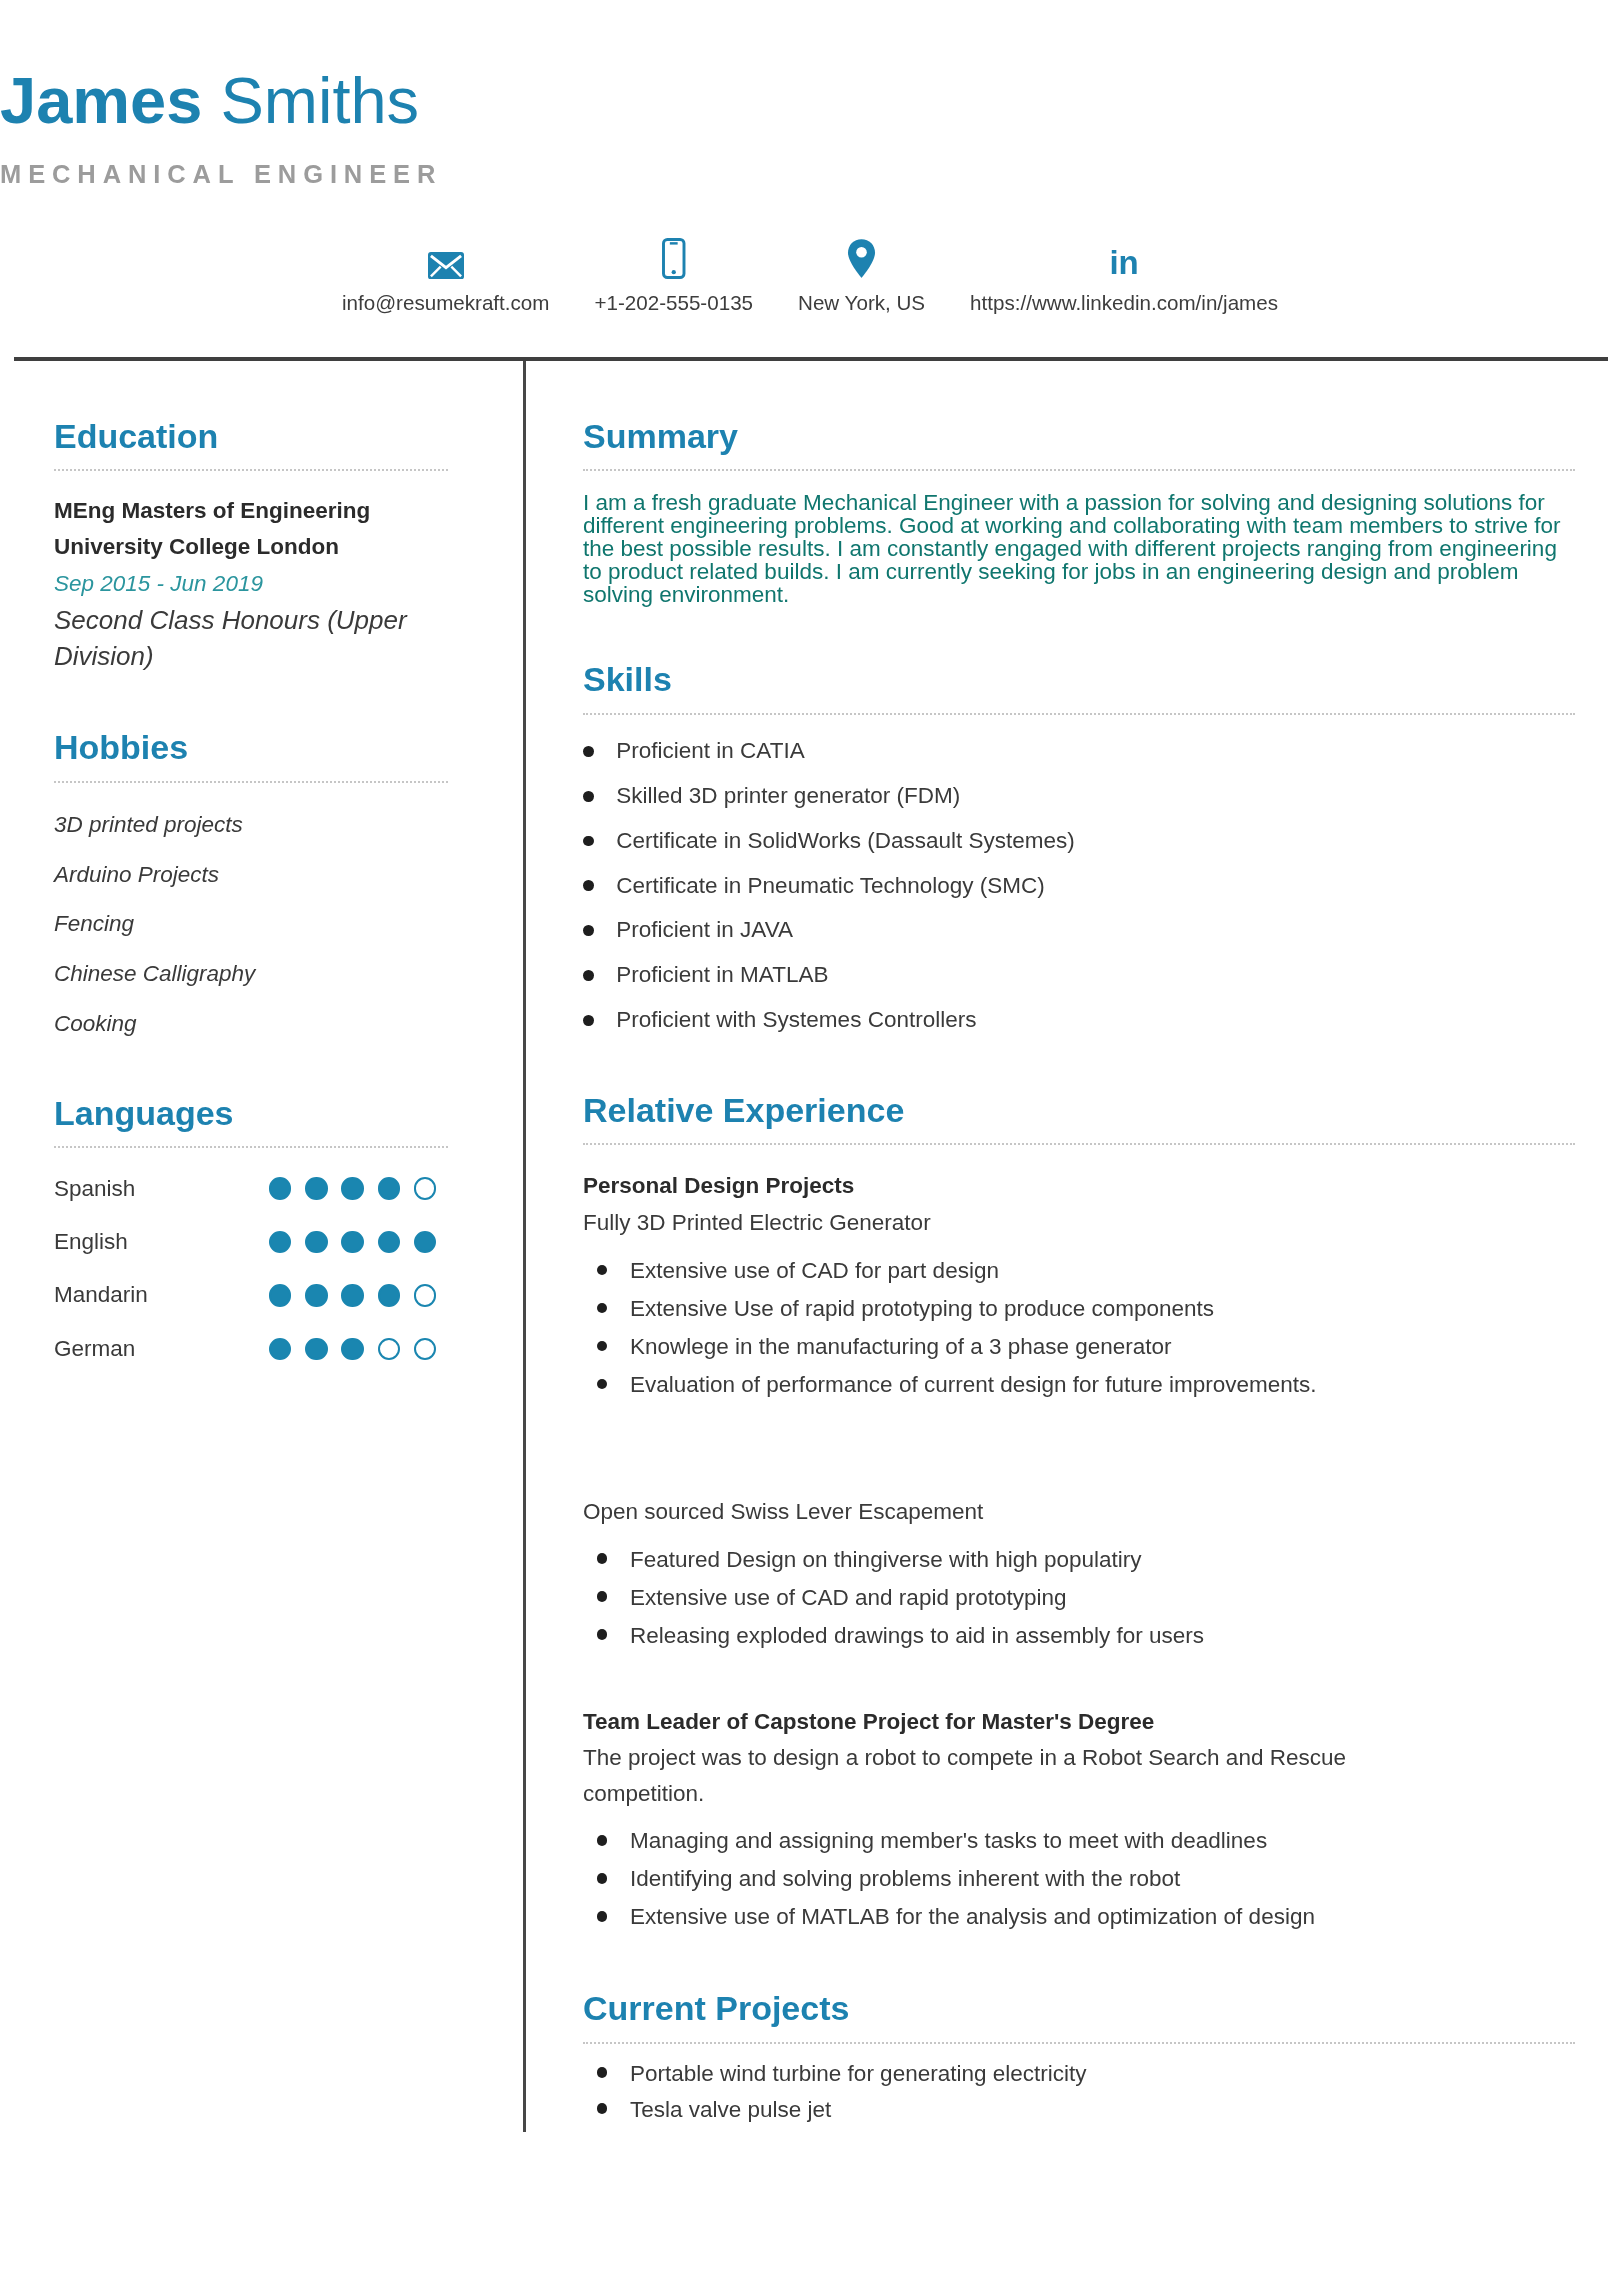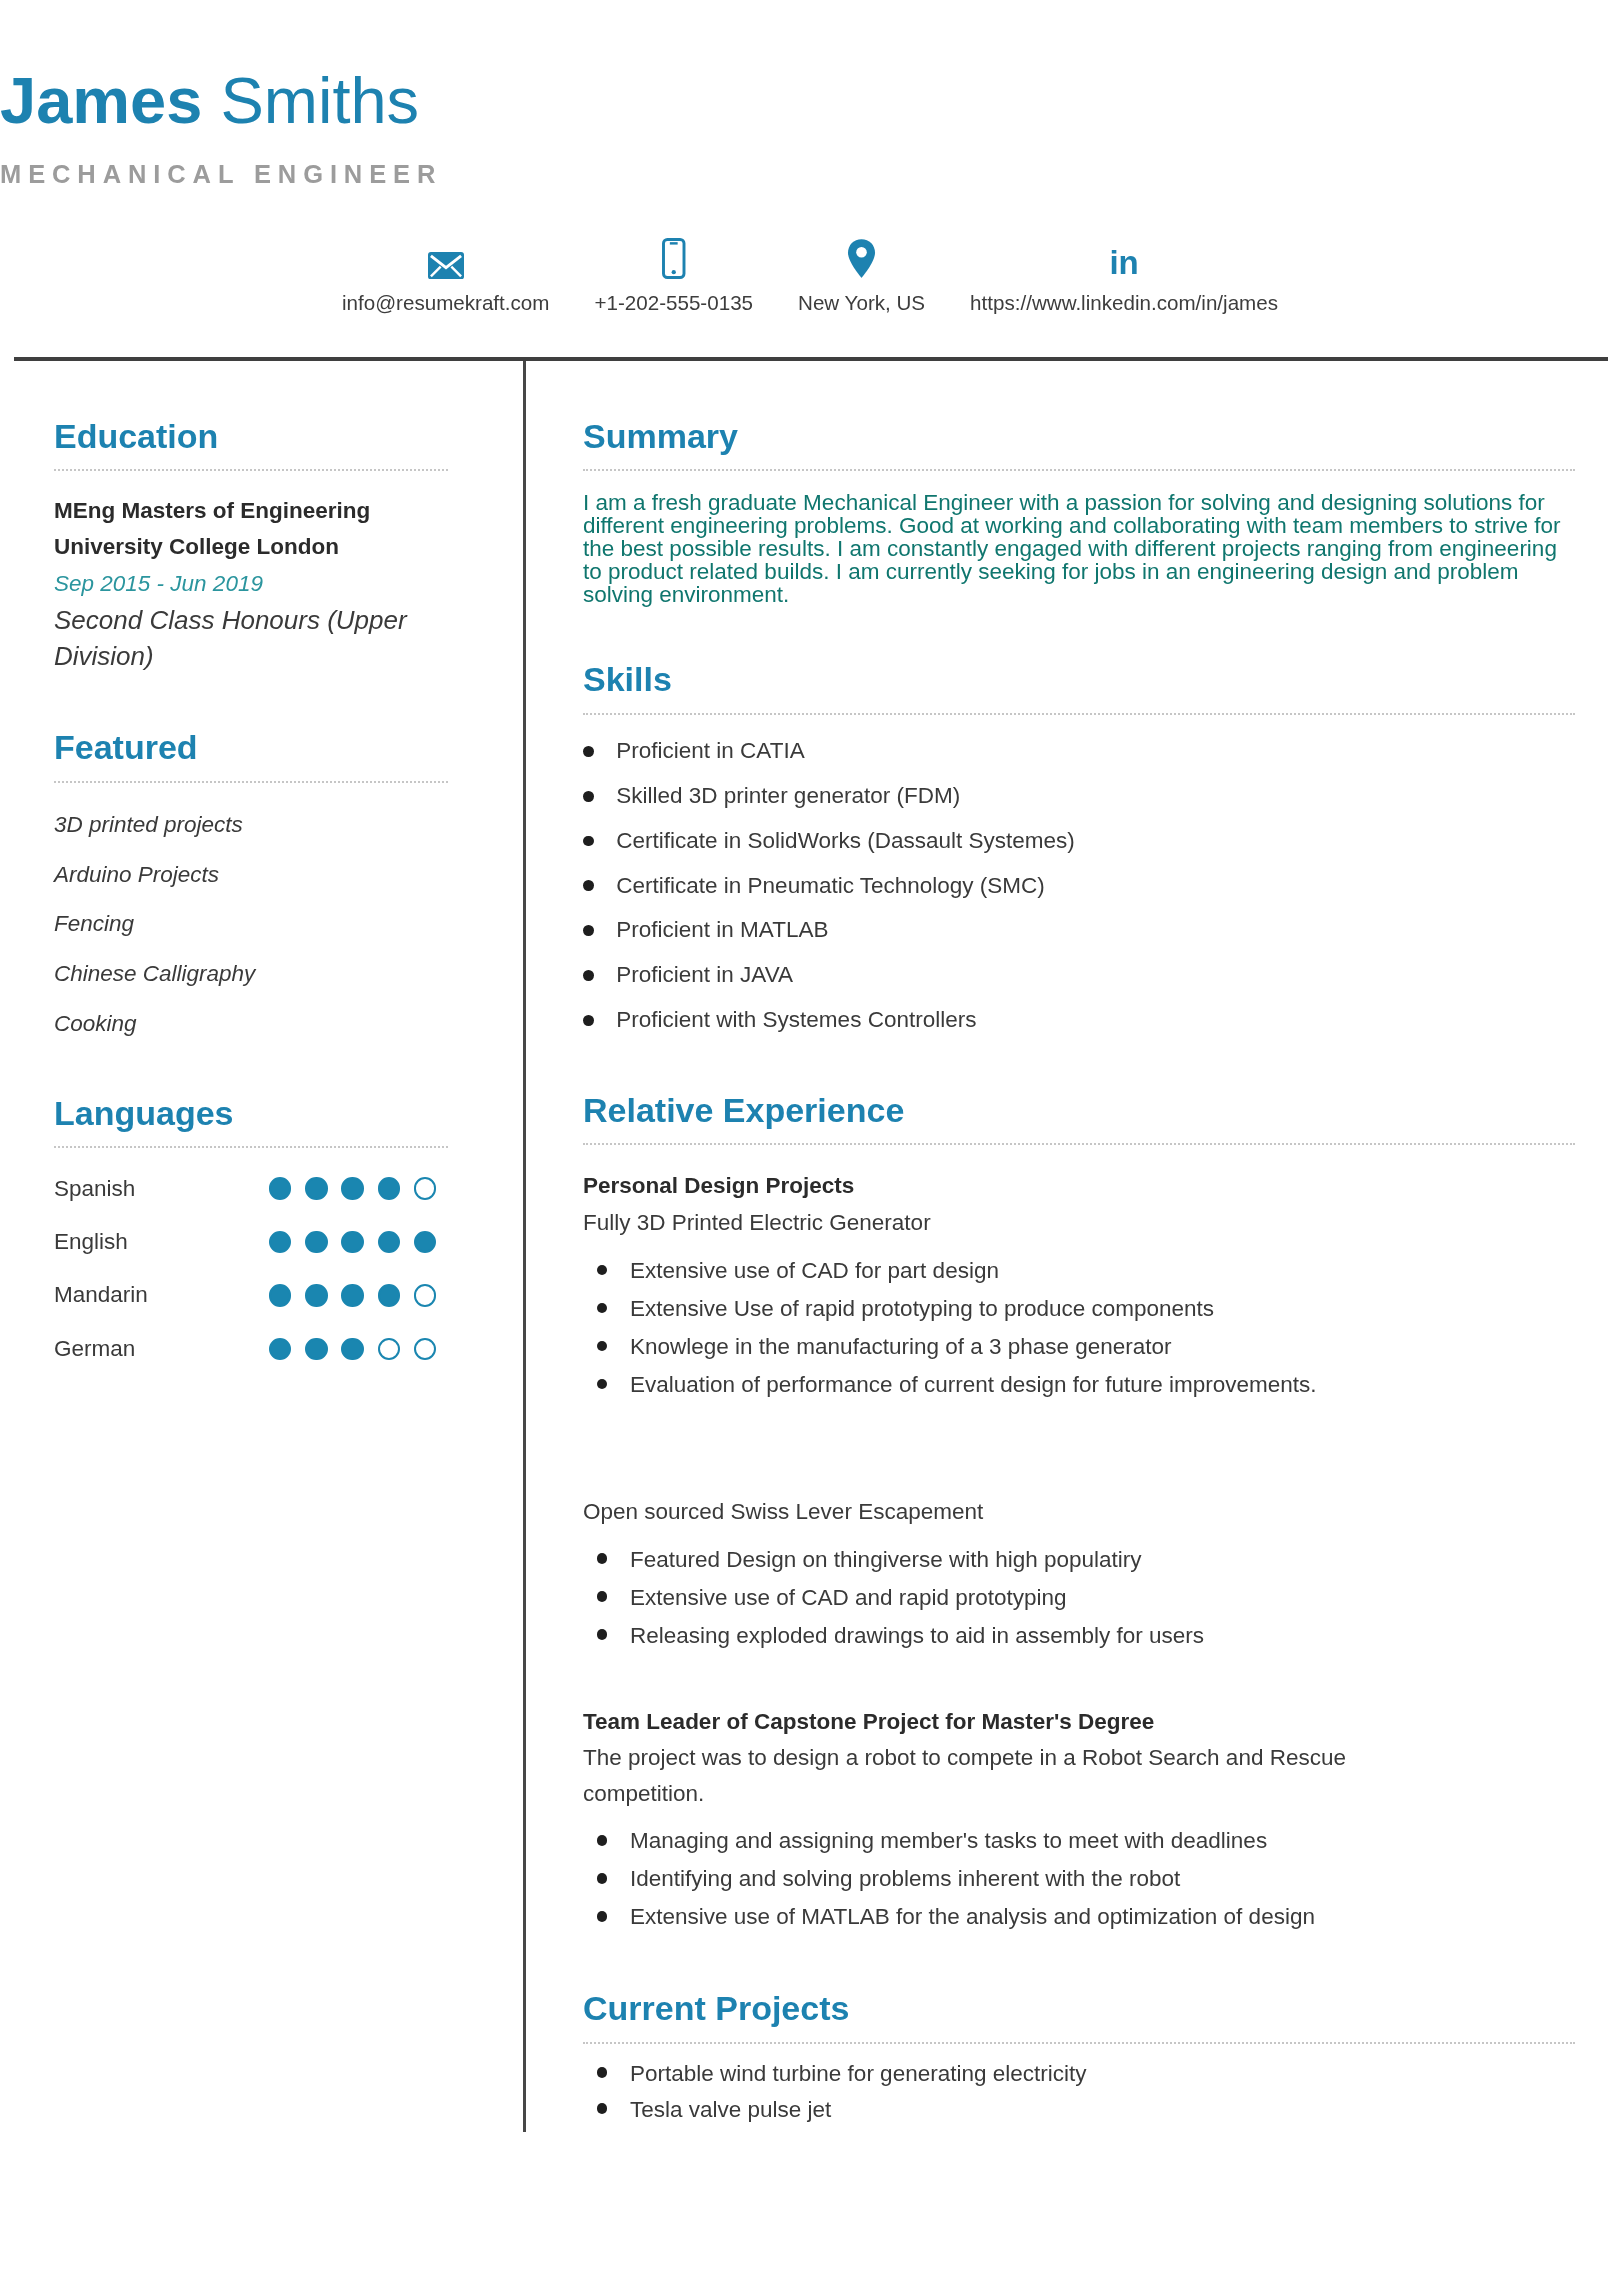--- a/index.html
+++ b/index.html
@@ -159,21 +159,21 @@
       <h2 class="section-heading">Education</h2>
       <div class="edu-block">
         <div class="edu-degree">MEng Masters of Engineering</div>
         <div class="edu-school">University College London</div>
         <div class="edu-dates">Sep 2015 - Jun 2019</div>
         <div class="edu-result">Second Class Honours (Upper Division)</div>
       </div>
     </div>
 
     <div class="section">
-      <h2 class="section-heading">Featured</h2>
+      <h2 class="section-heading">Hobbies</h2>
       <ul class="hobby-list">
         <li>3D printed projects</li>
         <li>Arduino Projects</li>
         <li>Fencing</li>
         <li>Chinese Calligraphy</li>
         <li>Cooking</li>
       </ul>
     </div>
 
     <div class="section">
@@ -244,25 +244,25 @@
         <li>
             <span class="bdot"></span>
             <span>Certificate in SolidWorks (Dassault Systemes)</span>
           </li>
         <li>
             <span class="bdot"></span>
             <span>Certificate in Pneumatic Technology (SMC)</span>
           </li>
         <li>
             <span class="bdot"></span>
+            <span>Proficient in JAVA</span>
+          </li>
+        <li>
+            <span class="bdot"></span>
             <span>Proficient in MATLAB</span>
-          </li>
-        <li>
-            <span class="bdot"></span>
-            <span>Proficient in JAVA</span>
           </li>
         <li>
             <span class="bdot"></span>
             <span>Proficient with Systemes Controllers</span>
           </li>
       </ul>
     </div>
 
     <div class="section">
       <h2 class="section-heading">Relative Experience</h2>

